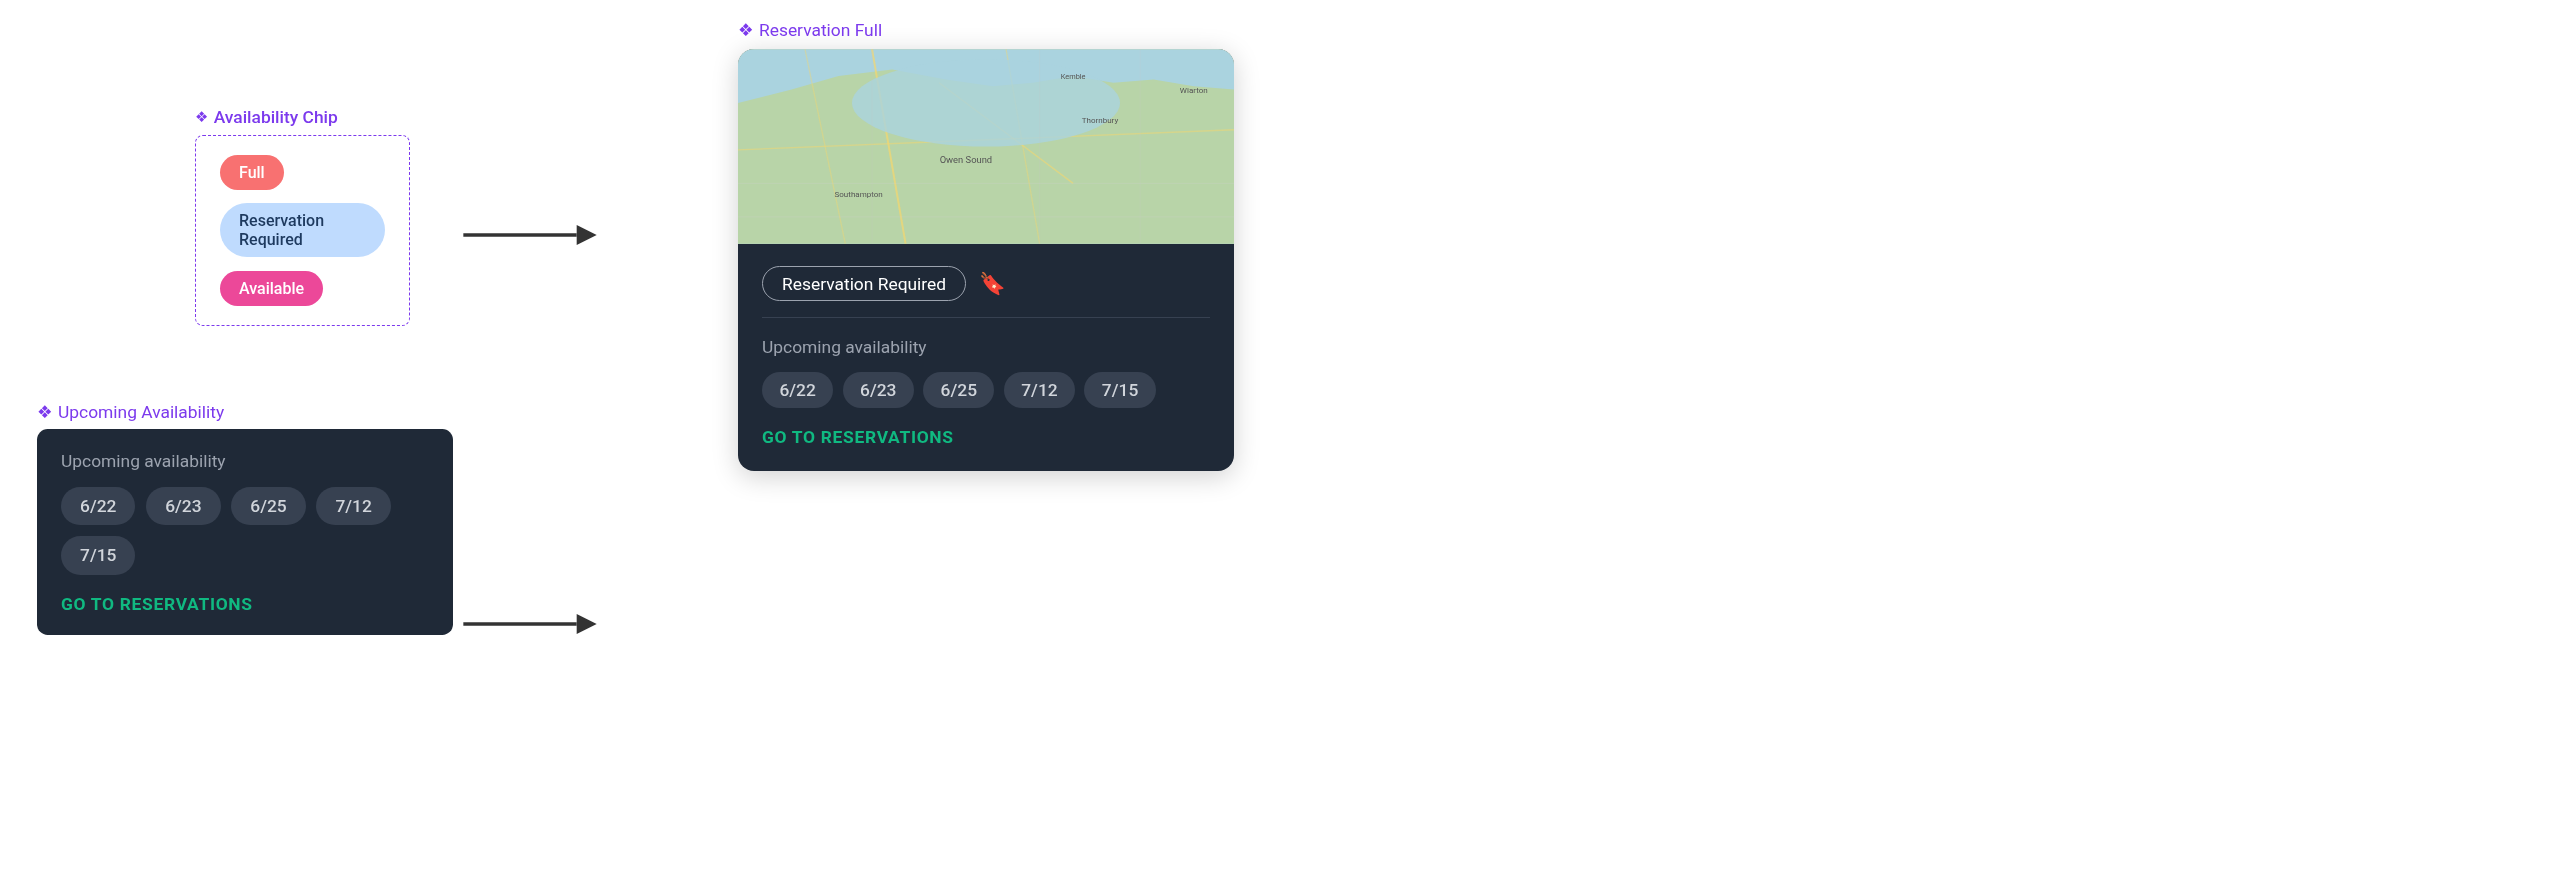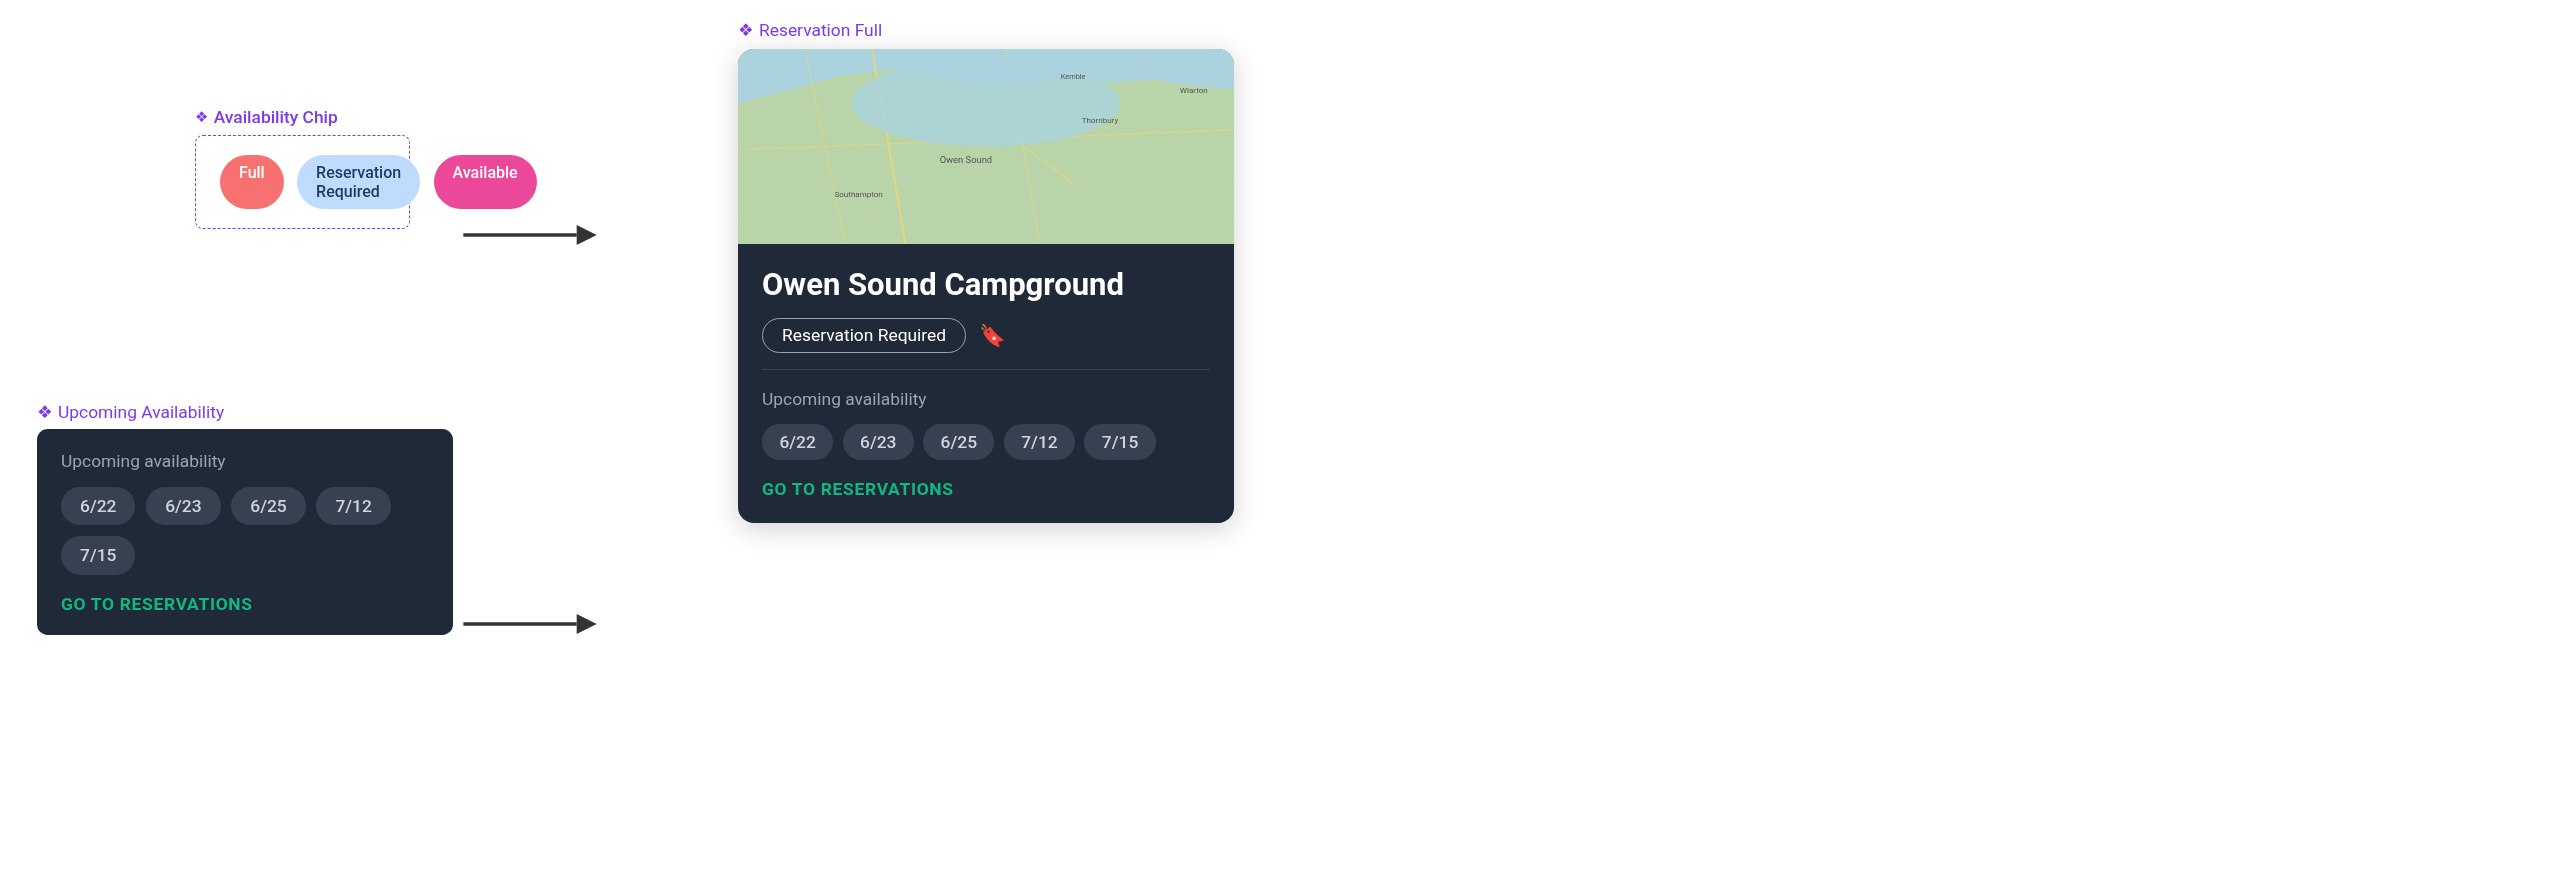--- a/index.html
+++ b/index.html
@@ -29,21 +29,21 @@
     }
     .section-label .diamond {
       color: #7c3aed;
       font-size: 14.8px;
     }
     .chip-box {
       border: 1.3px dashed #7c3aed;
       border-radius: 8px;
       padding: 19px 24px;
       display: flex;
-      flex-direction: row;
+      flex-direction: column;
       gap: 13.4px;
       background: #fff;
       width: 215px;
     }
     .chip {
       border-radius: 34px;
       padding: 8px 19px;
       font-size: 16px;
       font-weight: 500;
       display: inline-block;
@@ -306,21 +306,20 @@
 
         <line x1="0" y1="200" x2="740" y2="200" stroke="#ccc" stroke-width="1" opacity="0.4"></line>
         <line x1="0" y1="250" x2="740" y2="250" stroke="#ccc" stroke-width="1" opacity="0.4"></line>
         <line x1="200" y1="0" x2="200" y2="290" stroke="#ccc" stroke-width="1" opacity="0.3"></line>
         <line x1="450" y1="0" x2="450" y2="290" stroke="#ccc" stroke-width="1" opacity="0.3"></line>
         <line x1="600" y1="0" x2="600" y2="290" stroke="#ccc" stroke-width="1" opacity="0.3"></line>
       </svg>
     </div>
 
     <div class="card-content">
-      <div class="card-title">Owen Sound Campground</div>
       <div class="card-chips-row">
         <span class="card-chip-reservation">Reservation Required</span>
         <span class="bookmark-icon">🔖</span>
       </div>
       <hr class="card-divider">
       <div class="card-upcoming-title">Upcoming availability</div>
       <div class="card-date-chips">
         <span class="card-date-chip">6/22</span>
         <span class="card-date-chip">6/23</span>
         <span class="card-date-chip">6/25</span>

